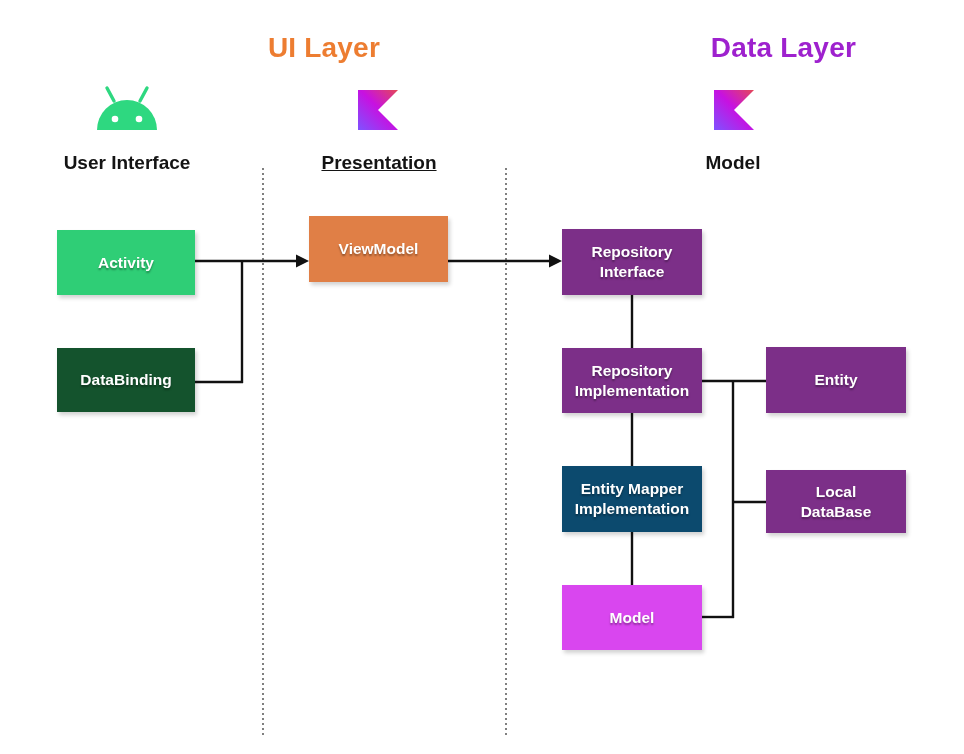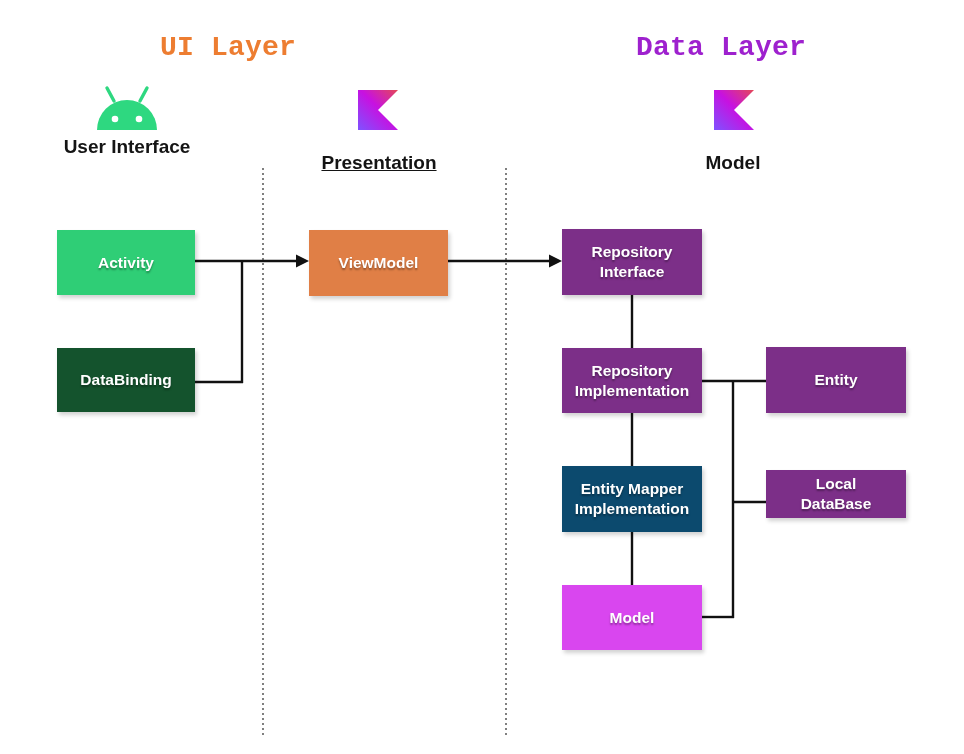--- a/index.html
+++ b/index.html
@@ -12,25 +12,24 @@
     overflow: hidden;
   }
   .wires {
     position: absolute;
     left: 0; top: 0;
     width: 964px; height: 754px;
   }
   .layer-title {
     position: absolute;
     width: 220px;
-    text-align: left;
+    text-align: right;
     font-size: 28px;
     font-weight: 700;
     letter-spacing: 0.2px;
-    font-family: Liberation Mono, monospace;
   }
   .col-label {
     position: absolute;
     width: 200px;
     text-align: center;
     font-size: 19px;
     font-weight: 700;
     color: #141414;
   }
   .icon { position: absolute; }
@@ -105,31 +104,31 @@
     <defs>
       <linearGradient id="kg2" x1="100%" y1="0%" x2="0%" y2="100%">
         <stop offset="0" stop-color="#E44857"></stop>
         <stop offset="0.47" stop-color="#C711E1"></stop>
         <stop offset="1" stop-color="#7F52FF"></stop>
       </linearGradient>
     </defs>
     <path d="M0,0 H40 L20,20 L40,40 H0 Z" fill="url(#kg2)"></path>
   </svg>
 
-  <div class="col-label" style="left:27px; top:136px;">User Interface</div>
+  <div class="col-label" style="left:27px; top:152px;">User Interface</div>
   <div class="col-label" style="left:279px; top:152px;text-decoration:underline;">Presentation</div>
   <div class="col-label" style="left:633px; top:152px;">Model</div>
 
   <div class="node" style="left: 57px; top: 230px; width: 138px; height: 65px; background: rgb(47, 206, 118);">Activity</div>
   <div class="node" style="left: 57px; top: 348px; width: 138px; height: 64px; background: #14532d;">DataBinding</div>
-  <div class="node" style="left: 309px; top: 230px; width: 139px; height: 66px; background: rgb(224, 127, 70);">ViewModel</div>
+  <div class="node" style="left: 309px; top: 216px; width: 139px; height: 66px; background: rgb(224, 127, 70);">ViewModel</div>
   <div class="node" style="left: 562px; top: 229px; width: 140px; height: 66px; background: rgb(124, 47, 136);">Repository
 Interface</div>
   <div class="node" style="left: 562px; top: 348px; width: 140px; height: 65px; background: rgb(124, 47, 136);">Repository
 Implementation</div>
   <div class="node" style="left: 766px; top: 347px; width: 140px; height: 66px; background: rgb(124, 47, 136);">Entity</div>
   <div class="node" style="left: 562px; top: 466px; width: 140px; height: 66px; background: #0c4a6e;">Entity Mapper
 Implementation</div>
-  <div class="node" style="left: 766px; top: 470px; width: 140px; height: 48px; background: rgb(124, 47, 136);">Local
+  <div class="node" style="left: 766px; top: 470px; width: 140px; height: 63px; background: rgb(124, 47, 136);">Local
 DataBase</div>
   <div class="node" style="left: 562px; top: 585px; width: 140px; height: 65px; background: #d946ef;">Model</div>
 
 </div>
 
 </body></html>

